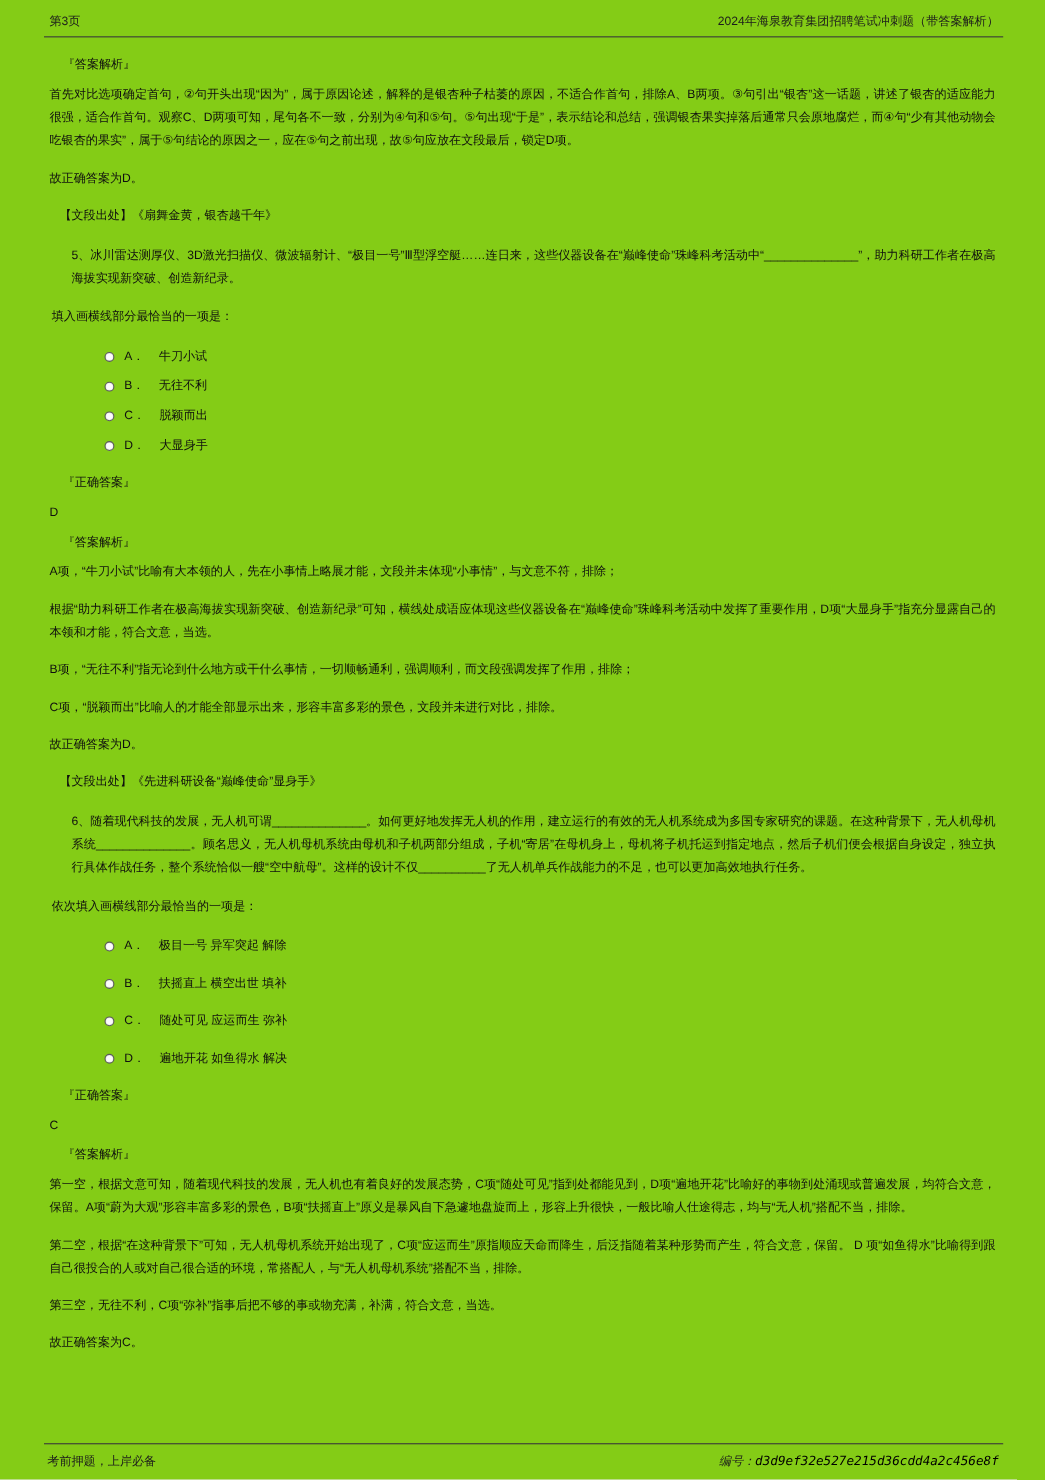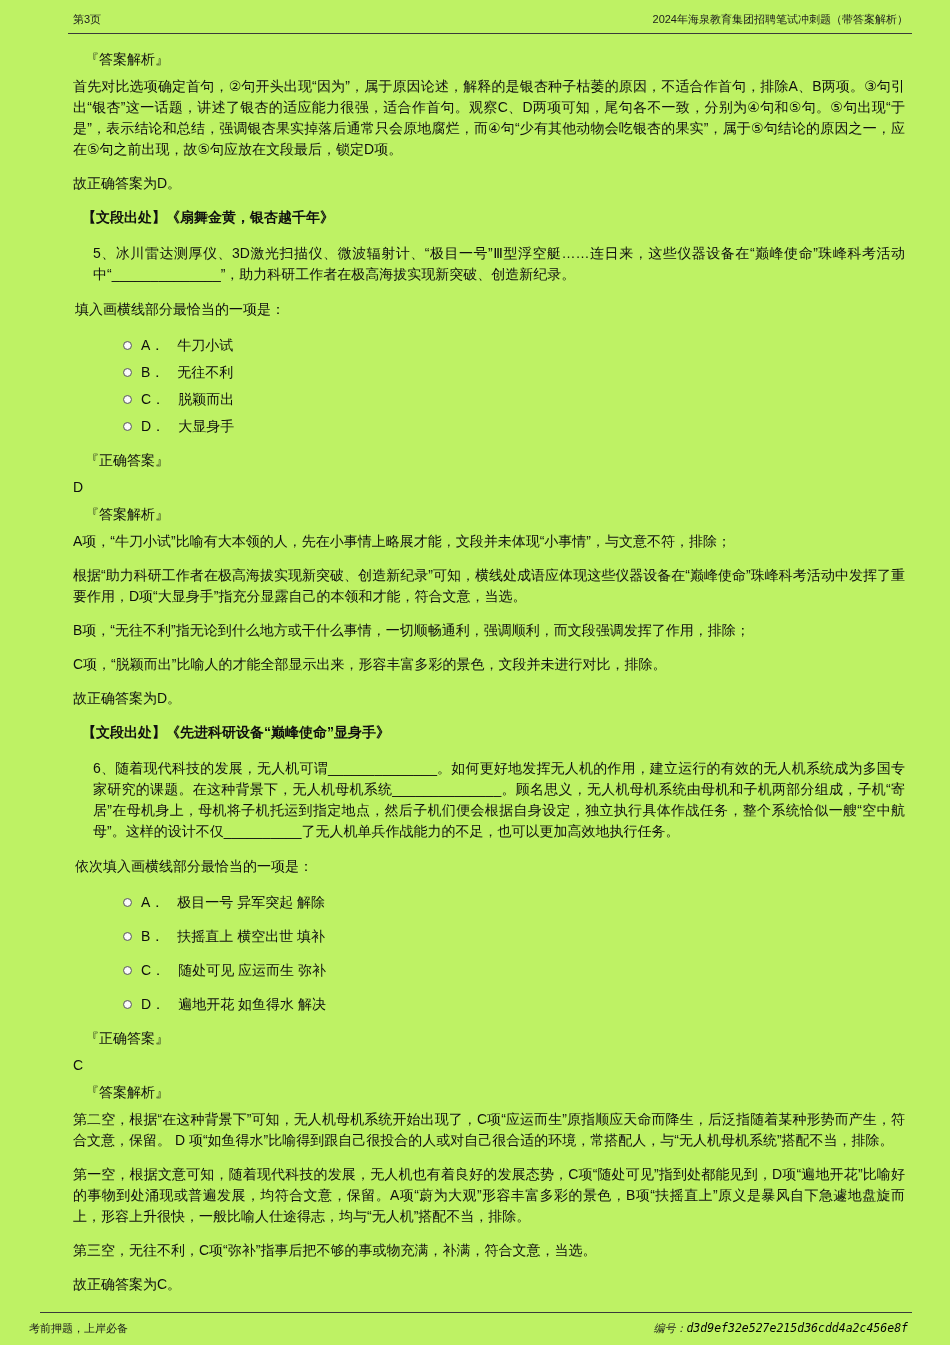--- a/index.html
+++ b/index.html
@@ -3,24 +3,23 @@
 <meta charset="utf-8">
 <style>
   * { margin: 0; padding: 0; box-sizing: border-box; }
   html, body { background: #e9e9e9; }
   body { font-family: "Liberation Sans", "DejaVu Sans", sans-serif; }
 
   .page {
     position: relative;
     width: 950px;
     height: 1345px;
-    background: #bef264;
+    background: #84cc16;
     color: #111111;
     overflow: hidden;
-    padding-left: 28px;
   }
 
   
   .page-header {
     display: flex;
     justify-content: space-between;
     align-items: flex-end;
     padding: 12px 42px 4px 45px;
     font-size: 11px;
     color: #1c1c1c;
@@ -28,29 +27,29 @@
   .header-rule {
     margin: 2px 38px 0 40px;
     border-top: 1px solid #3a3a3a;
   }
 
   
   .content {
     padding: 15px 45px 0 45px;
     height: 1260px;
     overflow: hidden;
-    font-size: 14px;
+    font-size: 11px;
     line-height: 21px;
     text-align: justify;
     color: #0f0f0f;
   }
   .blk { margin-bottom: 11px; }
   .label  { margin-left: 12px; margin-bottom: 6px; }
   .para   { margin-left: 0; margin-bottom: 13px; }
-  .source { margin-left: 9px;  font-weight: bold; margin-bottom: 15px; }
+  .source { margin-left: 9px;  font-weight: normal; margin-bottom: 15px; }
   .stem   { margin-left: 20px;  margin-bottom: 14px; }
   .prompt { margin-left: 2px;  margin-top: 14px; margin-bottom: 15px; }
   .answer { margin-left: 0;    margin-bottom: 6px; }
 
   .options { margin-left: 50px; margin-top: 13px; margin-bottom: 13px; }
   .option-row { display: flex; align-items: center; margin-bottom: 6px; }
   .options.wide .option-row { margin-bottom: 13px; }
   .radio {
     flex: 0 0 auto;
     width: 9px; height: 9px;
@@ -64,21 +63,21 @@
 
   
   .footer-rule {
     position: absolute;
     left: 40px; right: 38px;
     bottom: 32px;
     border-top: 1px solid #3a3a3a;
   }
   .page-footer {
     position: absolute;
-    left: 29px; right: 42px;
+    left: 43px; right: 42px;
     bottom: 9px;
     display: flex;
     justify-content: space-between;
     align-items: baseline;
     font-size: 11px;
     color: #1c1c1c;
   }
   .code-wrap { display: inline-flex; align-items: baseline; font-style: italic; }
   .code { font-family: "DejaVu Sans Mono", "Liberation Mono", monospace; font-size: 11.5px; color: #000; }
 </style>
@@ -151,22 +150,22 @@
         </div>
         <div class="option-row">
           <span class="radio"></span>
           <span class="opt-letter">D．</span>
           <span class="opt-text">遍地开花 如鱼得水 解决</span>
         </div>
       </div>
       <div class="blk label">『正确答案』</div>
       <div class="blk answer">C</div>
       <div class="blk label">『答案解析』</div>
+      <div class="blk para">第一空，根据文意可知，随着现代科技的发展，无人机也有着良好的发展态势，C项“随处可见”指到处都能见到，D项“遍地开花”比喻好的事物到处涌现或普遍发展，均符合文意，保留。A项“蔚为大观”形容丰富多彩的景色，B项“扶摇直上”原义是暴风自下急遽地盘旋而上，形容上升很快，一般比喻人仕途得志，均与“无人机”搭配不当，排除。</div>
       <div class="blk para">第二空，根据“在这种背景下”可知，无人机母机系统开始出现了，C项“应运而生”原指顺应天命而降生，后泛指随着某种形势而产生，符合文意，保留。 D 项“如鱼得水”比喻得到跟自己很投合的人或对自己很合适的环境，常搭配人，与“无人机母机系统”搭配不当，排除。</div>
-      <div class="blk para">第一空，根据文意可知，随着现代科技的发展，无人机也有着良好的发展态势，C项“随处可见”指到处都能见到，D项“遍地开花”比喻好的事物到处涌现或普遍发展，均符合文意，保留。A项“蔚为大观”形容丰富多彩的景色，B项“扶摇直上”原义是暴风自下急遽地盘旋而上，形容上升很快，一般比喻人仕途得志，均与“无人机”搭配不当，排除。</div>
       <div class="blk para">第三空，无往不利，C项“弥补”指事后把不够的事或物充满，补满，符合文意，当选。</div>
       <div class="blk para">故正确答案为C。</div>
     </main>
 
   <div class="footer-rule"></div>
   <footer class="page-footer">
     <span>考前押题，上岸必备</span>
     <span class="code-wrap">
       <span>编号：</span>
       <span class="code">d3d9ef32e527e215d36cdd4a2c456e8f</span>

